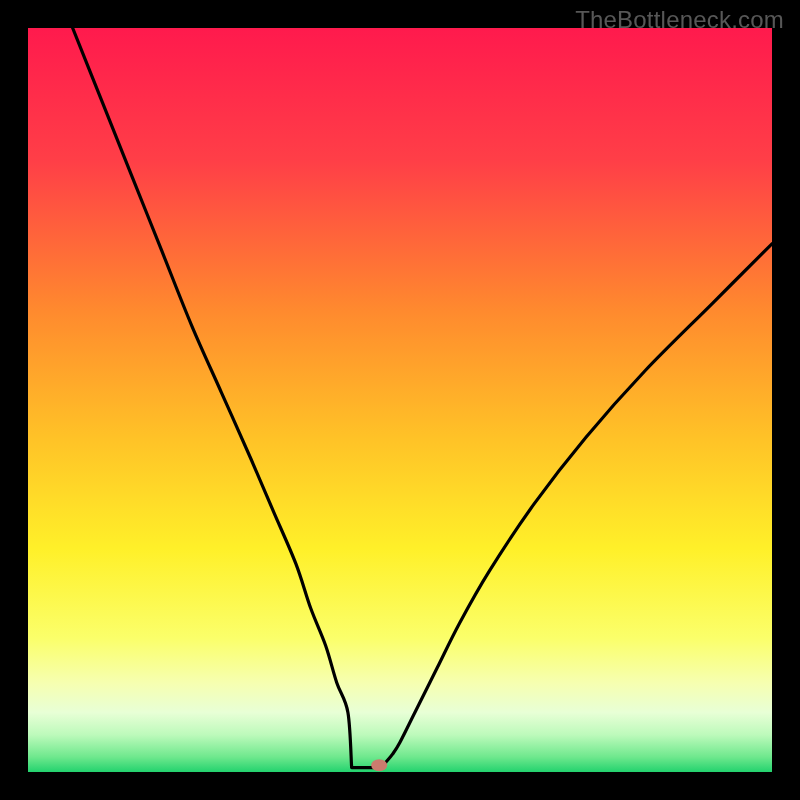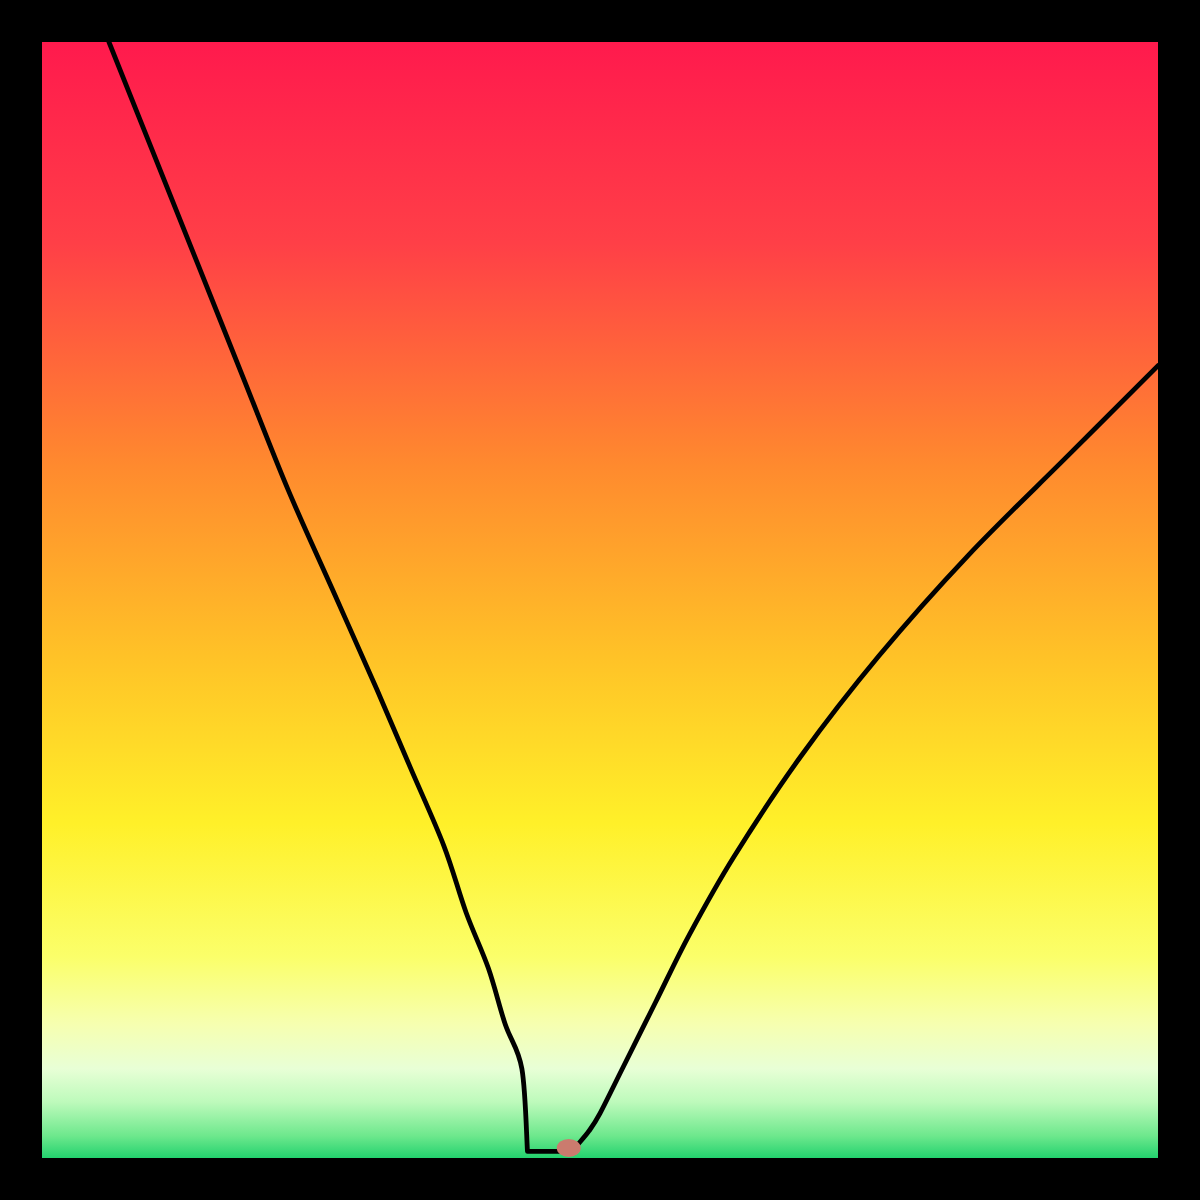--- a/index.html
+++ b/index.html
@@ -35,20 +35,21 @@
     height: 744px;
   }
   svg {
     display: block;
   }
 </style>
 </head>
 <body>
 
 <div class="frame">
+  <div class="watermark">TheBottleneck.com</div>
 
   <div class="plot-wrap">
     <svg id="chart-svg" width="744" height="744" viewBox="0 0 744 744">
       <defs>
         <linearGradient id="bg-grad" x1="0" y1="0" x2="0" y2="1">
             <stop offset="0%" stop-color="#ff1a4d"></stop>
             <stop offset="18%" stop-color="#ff3f47"></stop>
             <stop offset="38%" stop-color="#ff8a2e"></stop>
             <stop offset="55%" stop-color="#ffc227"></stop>
             <stop offset="70%" stop-color="#fff029"></stop>

